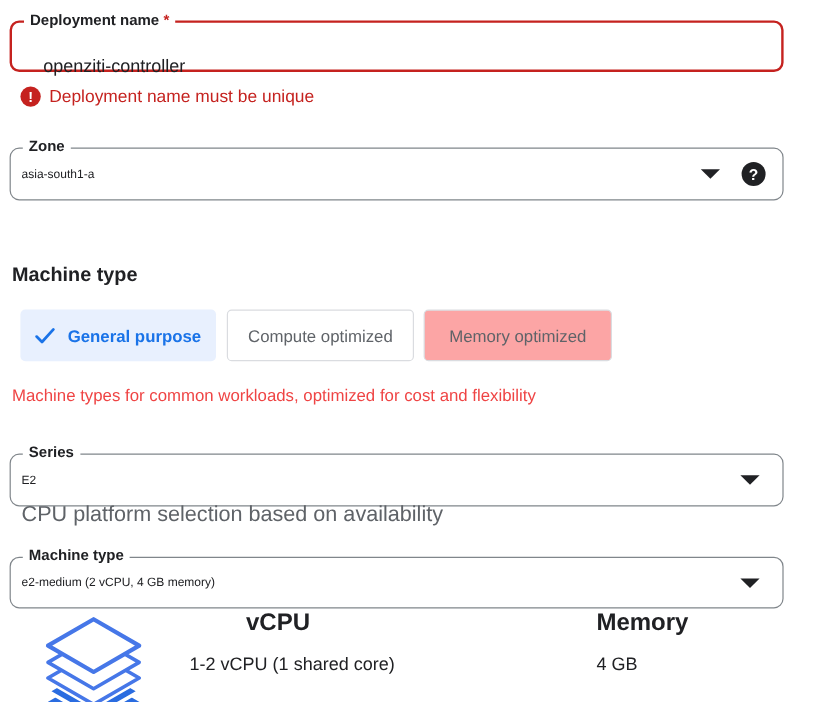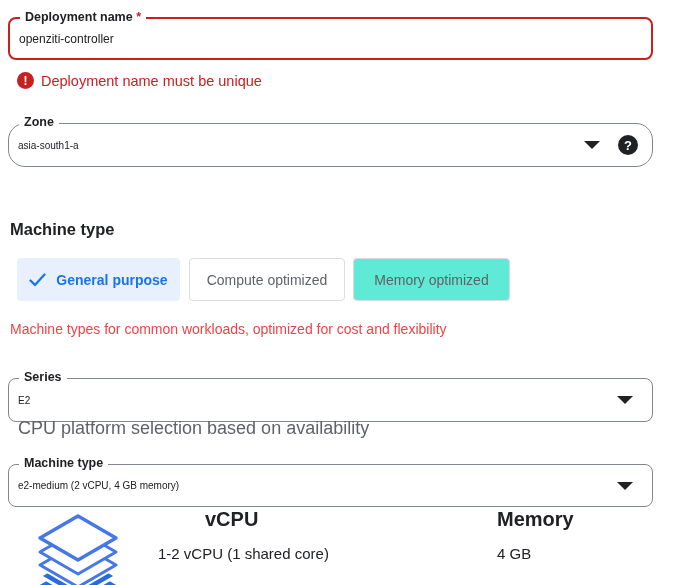--- a/index.html
+++ b/index.html
@@ -10,43 +10,43 @@
   
   .field{position:absolute;left:8px;width:645px;height:44px;box-sizing:border-box;
     border:1.5px solid #80868b;border-radius:8px;background:#fff;}
   .field.error{border:2px solid #c5221f;}
   .flabel{position:absolute;top:-9px;left:10px;background:#fff;padding:0 5px;
     font-size:12.5px;line-height:15px;font-weight:700;color:#202124;white-space:nowrap;}
   .flabel .req{color:#c5221f;font-weight:700;}
   .fvalue{position:absolute;left:9px;top:0;bottom:0;display:flex;align-items:center;
     font-size:10px;color:#202124;}
   .finput{position:absolute;left:0;top:0;width:100%;height:100%;border:none;outline:none;
-    background:transparent;padding:0 0 0 9px;margin:0;font-family:"Liberation Sans",sans-serif;
-    font-size:12px;color:#202124;box-sizing:border-box;}
+    background:transparent;padding:0 0 0 9px;margin:17px;font-family:"Liberation Sans",sans-serif;
+    font-size:15px;color:#202124;box-sizing:border-box;}
   .caret{position:absolute;top:50%;transform:translateY(-50%);width:0;height:0;
     border-left:8px solid transparent;border-right:8px solid transparent;
     border-top:8px solid #202124;}
   .help{position:absolute;top:50%;transform:translateY(-50%);right:14px;width:20px;height:20px;
     border-radius:50%;background:#202124;color:#fff;display:flex;align-items:center;
     justify-content:center;font-size:13px;font-weight:700;cursor:pointer;}
   
   .error-row{position:absolute;left:17px;top:72px;display:flex;align-items:center;gap:7px;}
   .error-badge{width:17px;height:17px;border-radius:50%;background:#c5221f;color:#fff;
     display:flex;align-items:center;justify-content:center;font-size:12px;font-weight:700;line-height:1;}
   .error-text{font-size:14.5px;color:#c5221f;}
   
   .heading{position:absolute;left:10px;top:220px;font-size:16.5px;font-weight:700;color:#202124;}
   .desc{position:absolute;left:10px;top:321px;font-size:14px;color:#ef4444;}
   .helper{position:absolute;left:18px;top:418px;font-size:18px;color:#5f6368;}
   
   .tab{position:absolute;top:258px;height:43px;box-sizing:border-box;border-radius:4px;
     display:flex;align-items:center;justify-content:center;font-size:14px;cursor:pointer;}
   .tab.selected{left:17px;width:163px;background:#e8f0fe;color:#1a73e8;font-weight:600;gap:10px;}
   .tab.t2{left:189px;width:156px;background:#fff;border:1px solid #dadce0;color:#5f6368;}
-  .tab.t3{left:353px;width:157px;background:#5eead4;border:1px solid #dadce0;color:#5f6368;}
+  .tab.t3{left:353px;width:157px;background:#fca5a5;border:1px solid #dadce0;color:#5f6368;}
   
   .spec-icon{position:absolute;left:35px;top:513px;width:86px;height:72px;overflow:hidden;}
   .spec-h{position:absolute;top:508px;font-size:20px;font-weight:700;color:#202124;}
   .spec-v{position:absolute;top:545px;font-size:15px;color:#202124;}
   .col-vcpu-h{left:205px;} .col-vcpu-v{left:158px;}
   .col-mem-h{left:497px;} .col-mem-v{left:497px;}
 </style>
 </head>
 <body>
 
@@ -54,21 +54,21 @@
 
   <div class="field error" style="top:17px;height:43px;">
     <span class="flabel"><span>Deployment name</span> <span class="req">*</span></span>
     <input class="finput" type="text" value="openziti-controller" style="">
   </div>
   <div class="error-row">
     <span class="error-badge">!</span>
     <span class="error-text">Deployment name must be unique</span>
   </div>
 
-  <div class="field" style="top:123px;border-radius:17px;">
+  <div class="field" style="top:123px;">
     <span class="flabel">Zone</span>
     <span class="fvalue">asia-south1-a</span>
     <span class="caret" style="right:52px;"></span>
     <span class="help">?</span>
   </div>
 
   <div class="heading">Machine type</div>
 
   <div class="tab selected">
     <svg width="17" height="14" viewBox="0 0 17 14">

